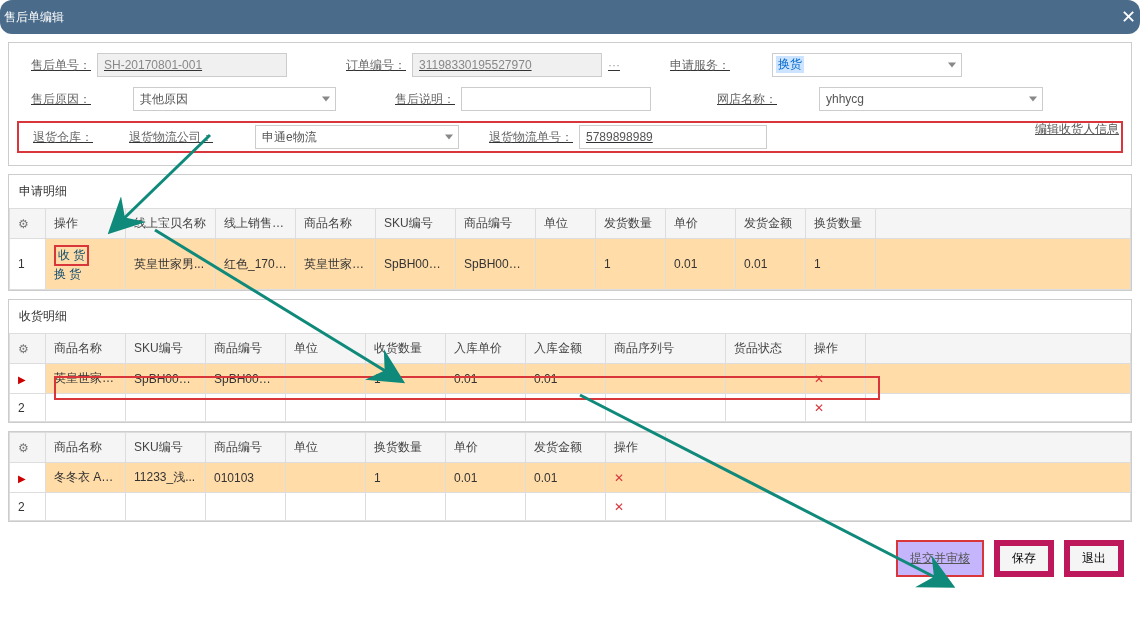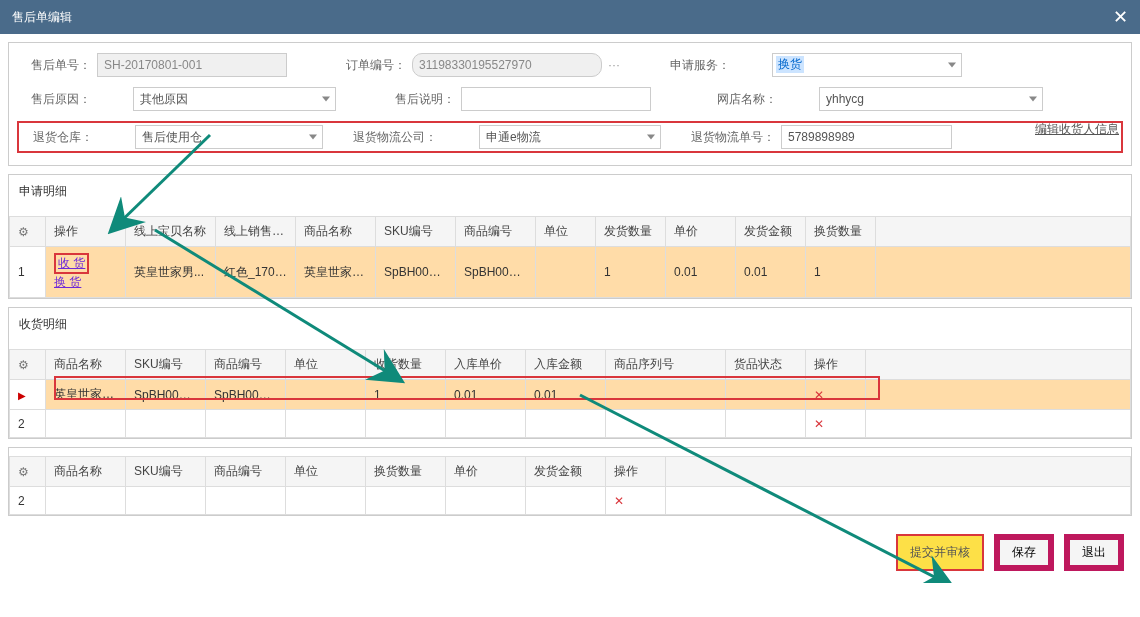--- a/index.html
+++ b/index.html
@@ -1,88 +1,87 @@
 <!DOCTYPE html>
 <html><head>
 <meta charset="utf-8">
 <style>
 * { box-sizing: border-box; margin: 0; padding: 0; }
 body { font-family: "Microsoft YaHei", Arial, sans-serif; font-size: 12px; color: #333; background: #fff; width: 1140px; }
-.titlebar { background: #4a6b8a; color: #fff; padding: 6px 12px; display: flex; justify-content: space-between; align-items: center; }
+.titlebar { background: #4a6b8a; color: #fff; padding: 6px 4px; display: flex; justify-content: space-between; align-items: center; border-radius: 12px; }
 .titlebar .close { font-size: 18px; cursor: pointer; }
-.form-panel { border: 1px solid #ccc; margin: 8px; padding: 10px 8px 12px 8px; position: relative; }
+.form-panel { border: 1px solid #ccc; margin: 8px; padding: 10px 8px 12px 8px; position: relative; text-decoration: underline; }
 .form-row { display: flex; align-items: center; margin-bottom: 10px; }
 .form-row:last-child { margin-bottom: 0; }
 .form-label { width: 80px; text-align: right; color: #666; padding-right: 6px; white-space: nowrap; }
 .form-input { height: 24px; border: 1px solid #ccc; padding: 2px 6px; font-size: 12px; background: #fff; color: #555; }
 .form-input.ro { background: #f0f0f0; color: #888; }
 .form-select { position: relative; margin-left: 36px; }
 .form-select::after { content: ""; position: absolute; right: 6px; top: 50%; transform: translateY(-50%); border-left: 4px solid transparent; border-right: 4px solid transparent; border-top: 5px solid #888; pointer-events: none; }
 .hl-blue { color: #0066cc; background: #cce4ff; display: inline-block; }
 .red-box { border: 2px solid #d9363c; }
 .form-link { color: #555; text-decoration: underline; margin-left: 20px; white-space: nowrap; }
 .section { border: 1px solid #ccc; margin: 0 8px 8px 8px; }
 .section-title { padding: 8px 10px; color: #333; }
-table.grid { width: 100%; border-collapse: collapse; table-layout: fixed; margin-top: 8px; }
+table.grid { width: 100%; border-collapse: collapse; table-layout: fixed; }
 table.grid th, table.grid td { border: 1px solid #ddd; padding: 6px 8px; text-align: left; font-weight: normal; font-size: 12px; height: 28px; overflow: hidden; white-space: nowrap; text-overflow: ellipsis; }
 table.grid th { background: #f5f5f5; color: #444; }
 tr.sel td { background: #ffdca8; }
 .num { text-align: right; }
-.link { color: #6d28d9; text-decoration: underline; cursor: pointer; }
+.link { color: #0c4a6e; cursor: pointer; }
 .gear::before { content: "\2699"; color: #777; }
 .tri-red::before { content: "\25B6"; color: #c00; font-size: 10px; }
 .del-x { color: #d9363c; cursor: pointer; font-size: 14px; text-align: center; }
 .footer { display: flex; justify-content: flex-end; padding: 10px 16px 12px 16px; gap: 10px; }
 .btn { border: 6px solid #be185d; background: #f5f5f5; padding: 4px 12px; font-size: 12px; cursor: pointer; }
-.btn.dark { background: #fde047; color: #555; }
+.btn.dark { background: #c4b5fd; color: #555; text-decoration: underline; }
 .btn.red-outline { border: 2px solid #d9363c; }
 .red-abs { position: absolute; border: 2px solid #d9363c; z-index: 30; pointer-events: none; }
 svg.anno-svg { position: absolute; top: 0; left: 0; width: 1140px; height: 617px; pointer-events: none; z-index: 40; }
 </style>
 </head>
 <body>
 
 <div style="position:relative; width:1140px;">
 
 <div class="titlebar">
   <span>售后单编辑</span>
   <span class="close">✕</span>
 </div>
 
 <div class="form-panel">
   <div class="form-row">
     <span class="form-label">售后单号：</span>
     <input class="form-input ro" style="width: 190px;" readonly="" value="SH-20170801-001">
     <span style="width:45px"></span>
     <span class="form-label">订单编号：</span>
-    <input class="form-input ro" style="width: 190px; border-radius: 10px;" readonly="" value="31198330195527970">
+    <input class="form-input ro" style="width: 190px;" readonly="" value="31198330195527970">
     <span style="padding:0 6px;color:#999">···</span>
     <span style="width:30px"></span>
     <span class="form-label">申请服务：</span>
     <span class="form-select" style="display:inline-block"><input class="form-input" style="width: 190px;" readonly=""><span class="hl-blue" style="position:absolute;left:4px;top:3px;padding:0 2px">换货</span></span>
   </div>
   <div class="form-row">
     <span class="form-label">售后原因：</span>
     <span class="form-select" style="display:inline-block"><input class="form-input" style="width: 203px;" readonly="" value="其他原因"></span>
     <span style="width:45px"></span>
     <span class="form-label">售后说明：</span>
     <input class="form-input" style="width: 190px;" value="">
     <span style="width:52px"></span>
     <span class="form-label">网店名称：</span>
     <span class="form-select" style="display:inline-block"><input class="form-input" style="width: 224px;" readonly="" value="yhhycg"></span>
   </div>
   <div class="form-row red-box" style="padding:2px 0; margin-bottom:0;">
     <span class="form-label">退货仓库：</span>
-    <span class="form-select" style="display:inline-block"><input class="form-input" style="width: 188px;" readonly="" value="售后使用仓"></span>
     <span style="width:20px"></span>
     <span class="form-label" style="width:100px">退货物流公司：</span>
-    <span class="form-select" style="display:inline-block"><input class="form-input" style="width: 182px;" readonly="" value="申通e物流"></span>
+    <span class="form-select" style="display:inline-block"><input class="form-input" style="width: 204px;" readonly="" value="申通e物流"></span>
     <span style="width:20px"></span>
     <span class="form-label" style="width:100px">退货物流单号：</span>
-    <input class="form-input" style="width: 171px;" value="5789898989">
+    <input class="form-input" style="width: 188px;" value="5789898989">
   </div>
   <a class="form-link" style="position:absolute; right:12px; top:78px;">编辑收货人信息</a>
 </div>
 
 <div class="section">
   <div class="section-title">申请明细</div>
   <table class="grid">
     <colgroup>
       <col style="width:36px">
           <col style="width:80px">
@@ -227,20 +226,32 @@
       <th>商品编号</th>
       <th>单位</th>
       <th class="num">换货数量</th>
       <th class="num">单价</th>
       <th class="num">发货金额</th>
       <th>操作</th>
       <th></th>
     </tr>
         </thead>
     <tbody>
+      <tr class="sel">
+        <td style="background:#fff"><span class="tri-red"></span></td>
+        <td>冬冬衣 Ab...</td>
+        <td>11233_浅...</td>
+        <td>010103</td>
+        <td></td>
+        <td class="num">1</td>
+        <td class="num">0.01</td>
+        <td class="num">0.01</td>
+        <td class="del-x">✕</td>
+        <td></td>
+      </tr>
       <tr>
         <td>2</td>
         <td></td>
             <td></td>
             <td></td>
             <td></td>
             <td></td>
             <td></td>
             <td></td>
         <td class="del-x">✕</td>

